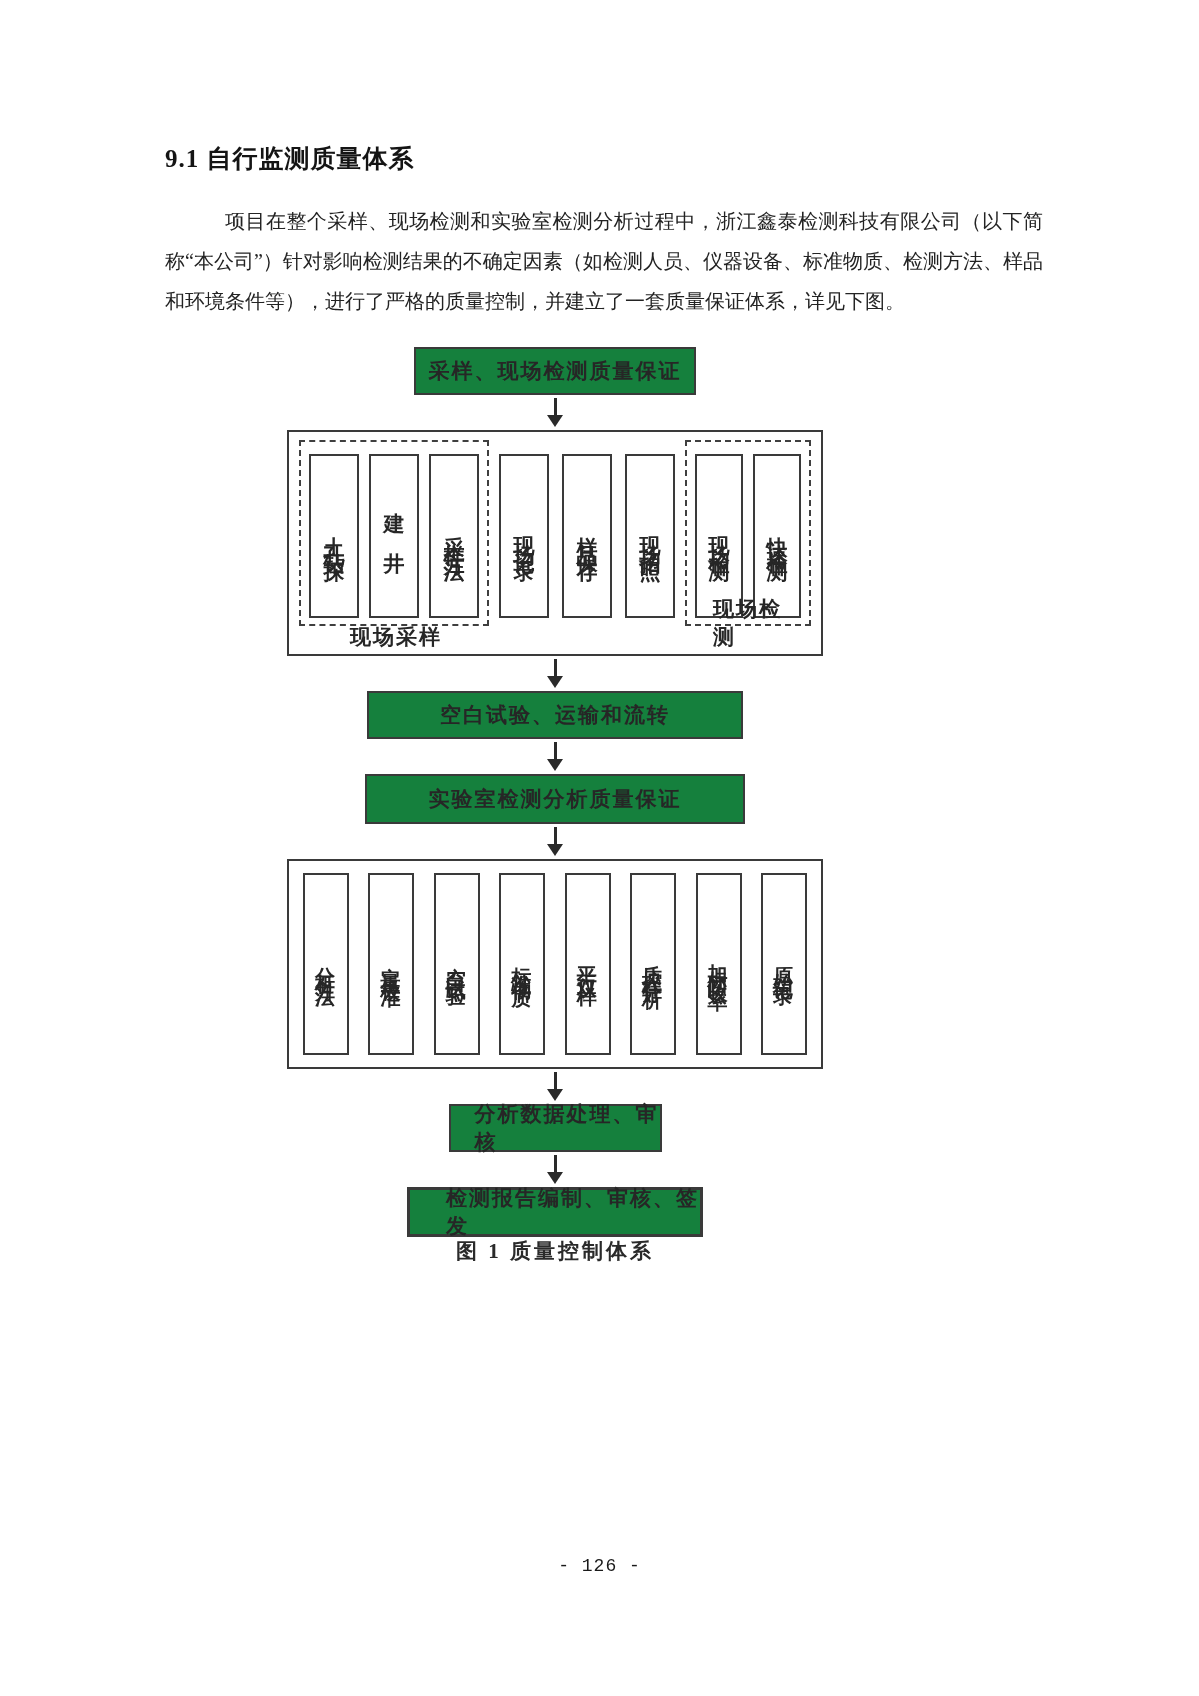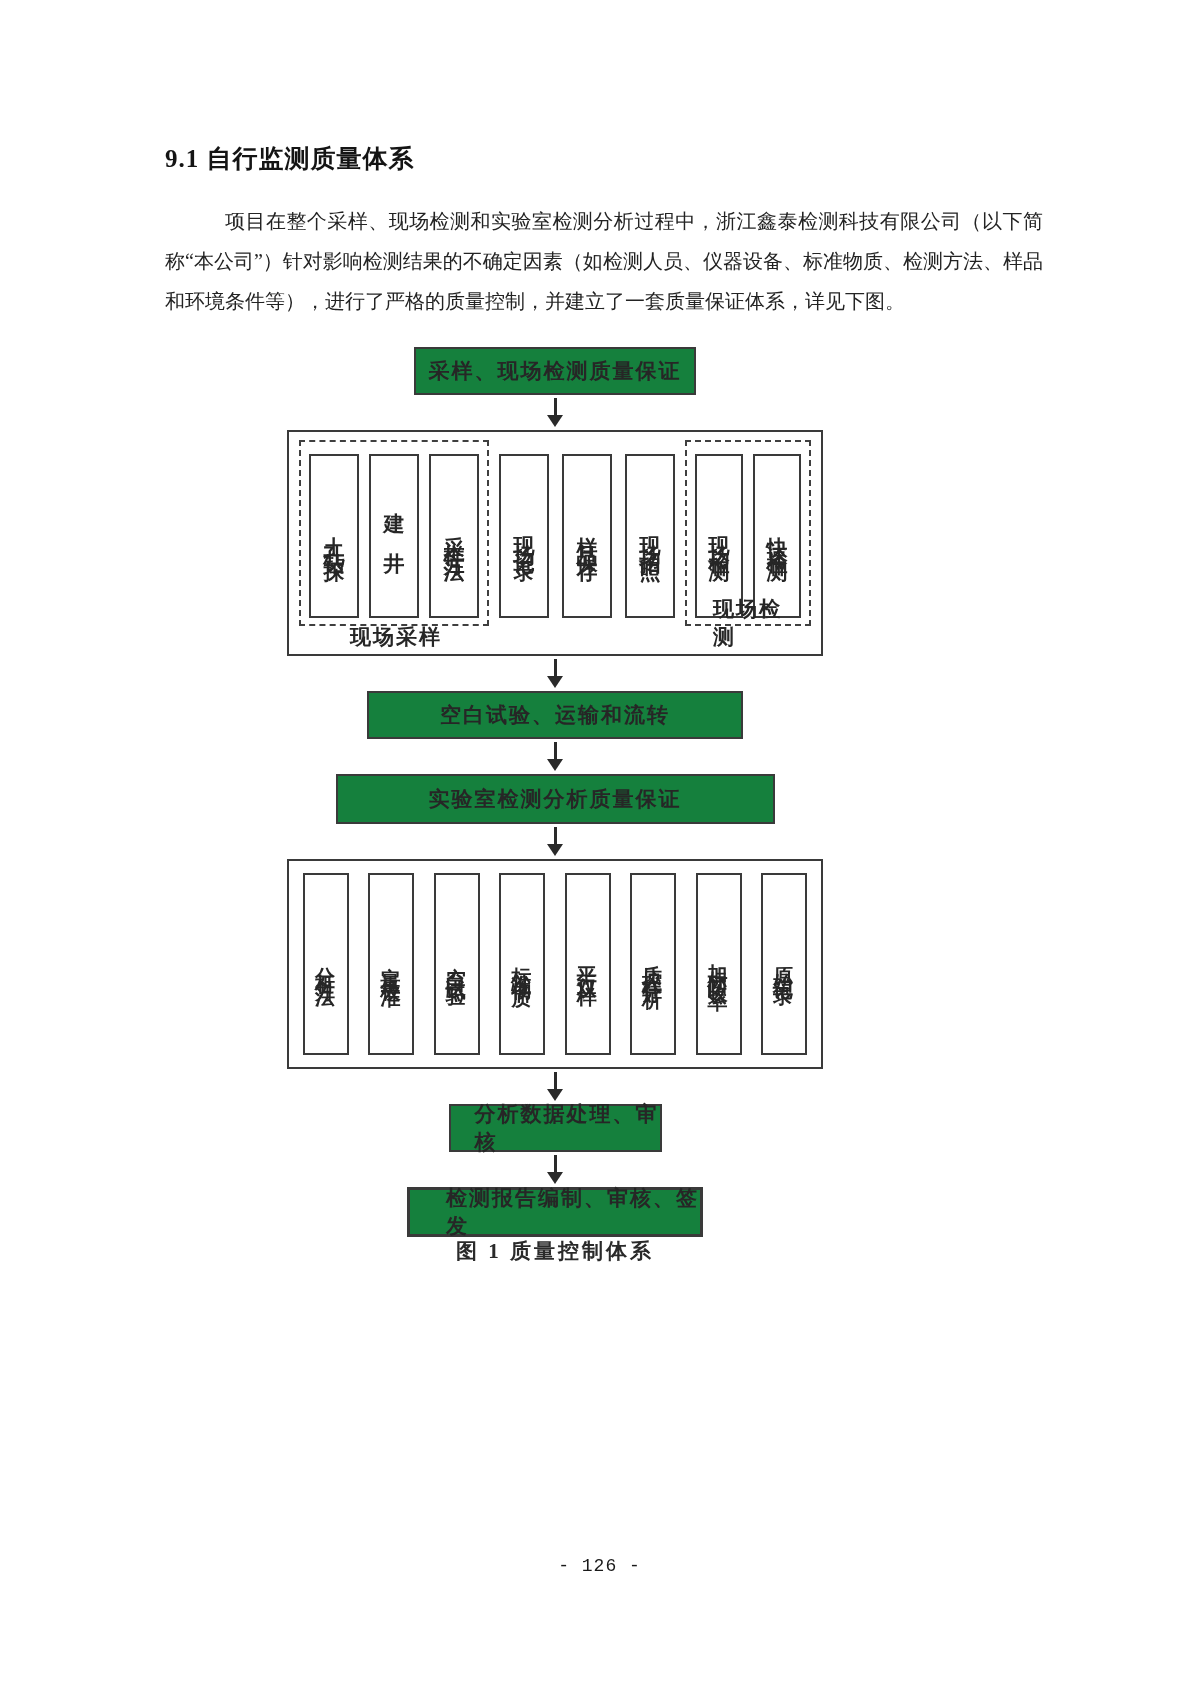--- a/index.html
+++ b/index.html
@@ -45,21 +45,21 @@
   .hbox{
     border:2px solid #3a3a3a;
     display:flex;align-items:center;justify-content:center;
     font-size:21px;font-weight:bold;letter-spacing:2px;
     background:#15803d;
     box-sizing:border-box;
     height:48px;
   }
   .top-box{width:282px;}
   .transport-box{width:376px;}
-  .lab-box{width:439px;height:50px;}
+  .lab-box{width:380px;height:50px;}
   .data-box{width:213px;padding-left:24px;}
   .report-box{width:296px;height:50px;border-width:3px;padding-left:36px;}
   .arrow{display:flex;flex-direction:column;align-items:center;margin:3px 0;}
   .arrow .shaft{width:3px;height:17px;background:#2a2a2a;}
   .arrow .head{width:0;height:0;border-left:8px solid transparent;border-right:8px solid transparent;border-top:12px solid #2a2a2a;}
   .bigbox{
     border:2px solid #3a3a3a;
     box-sizing:border-box;
     background:#fff;
   }

